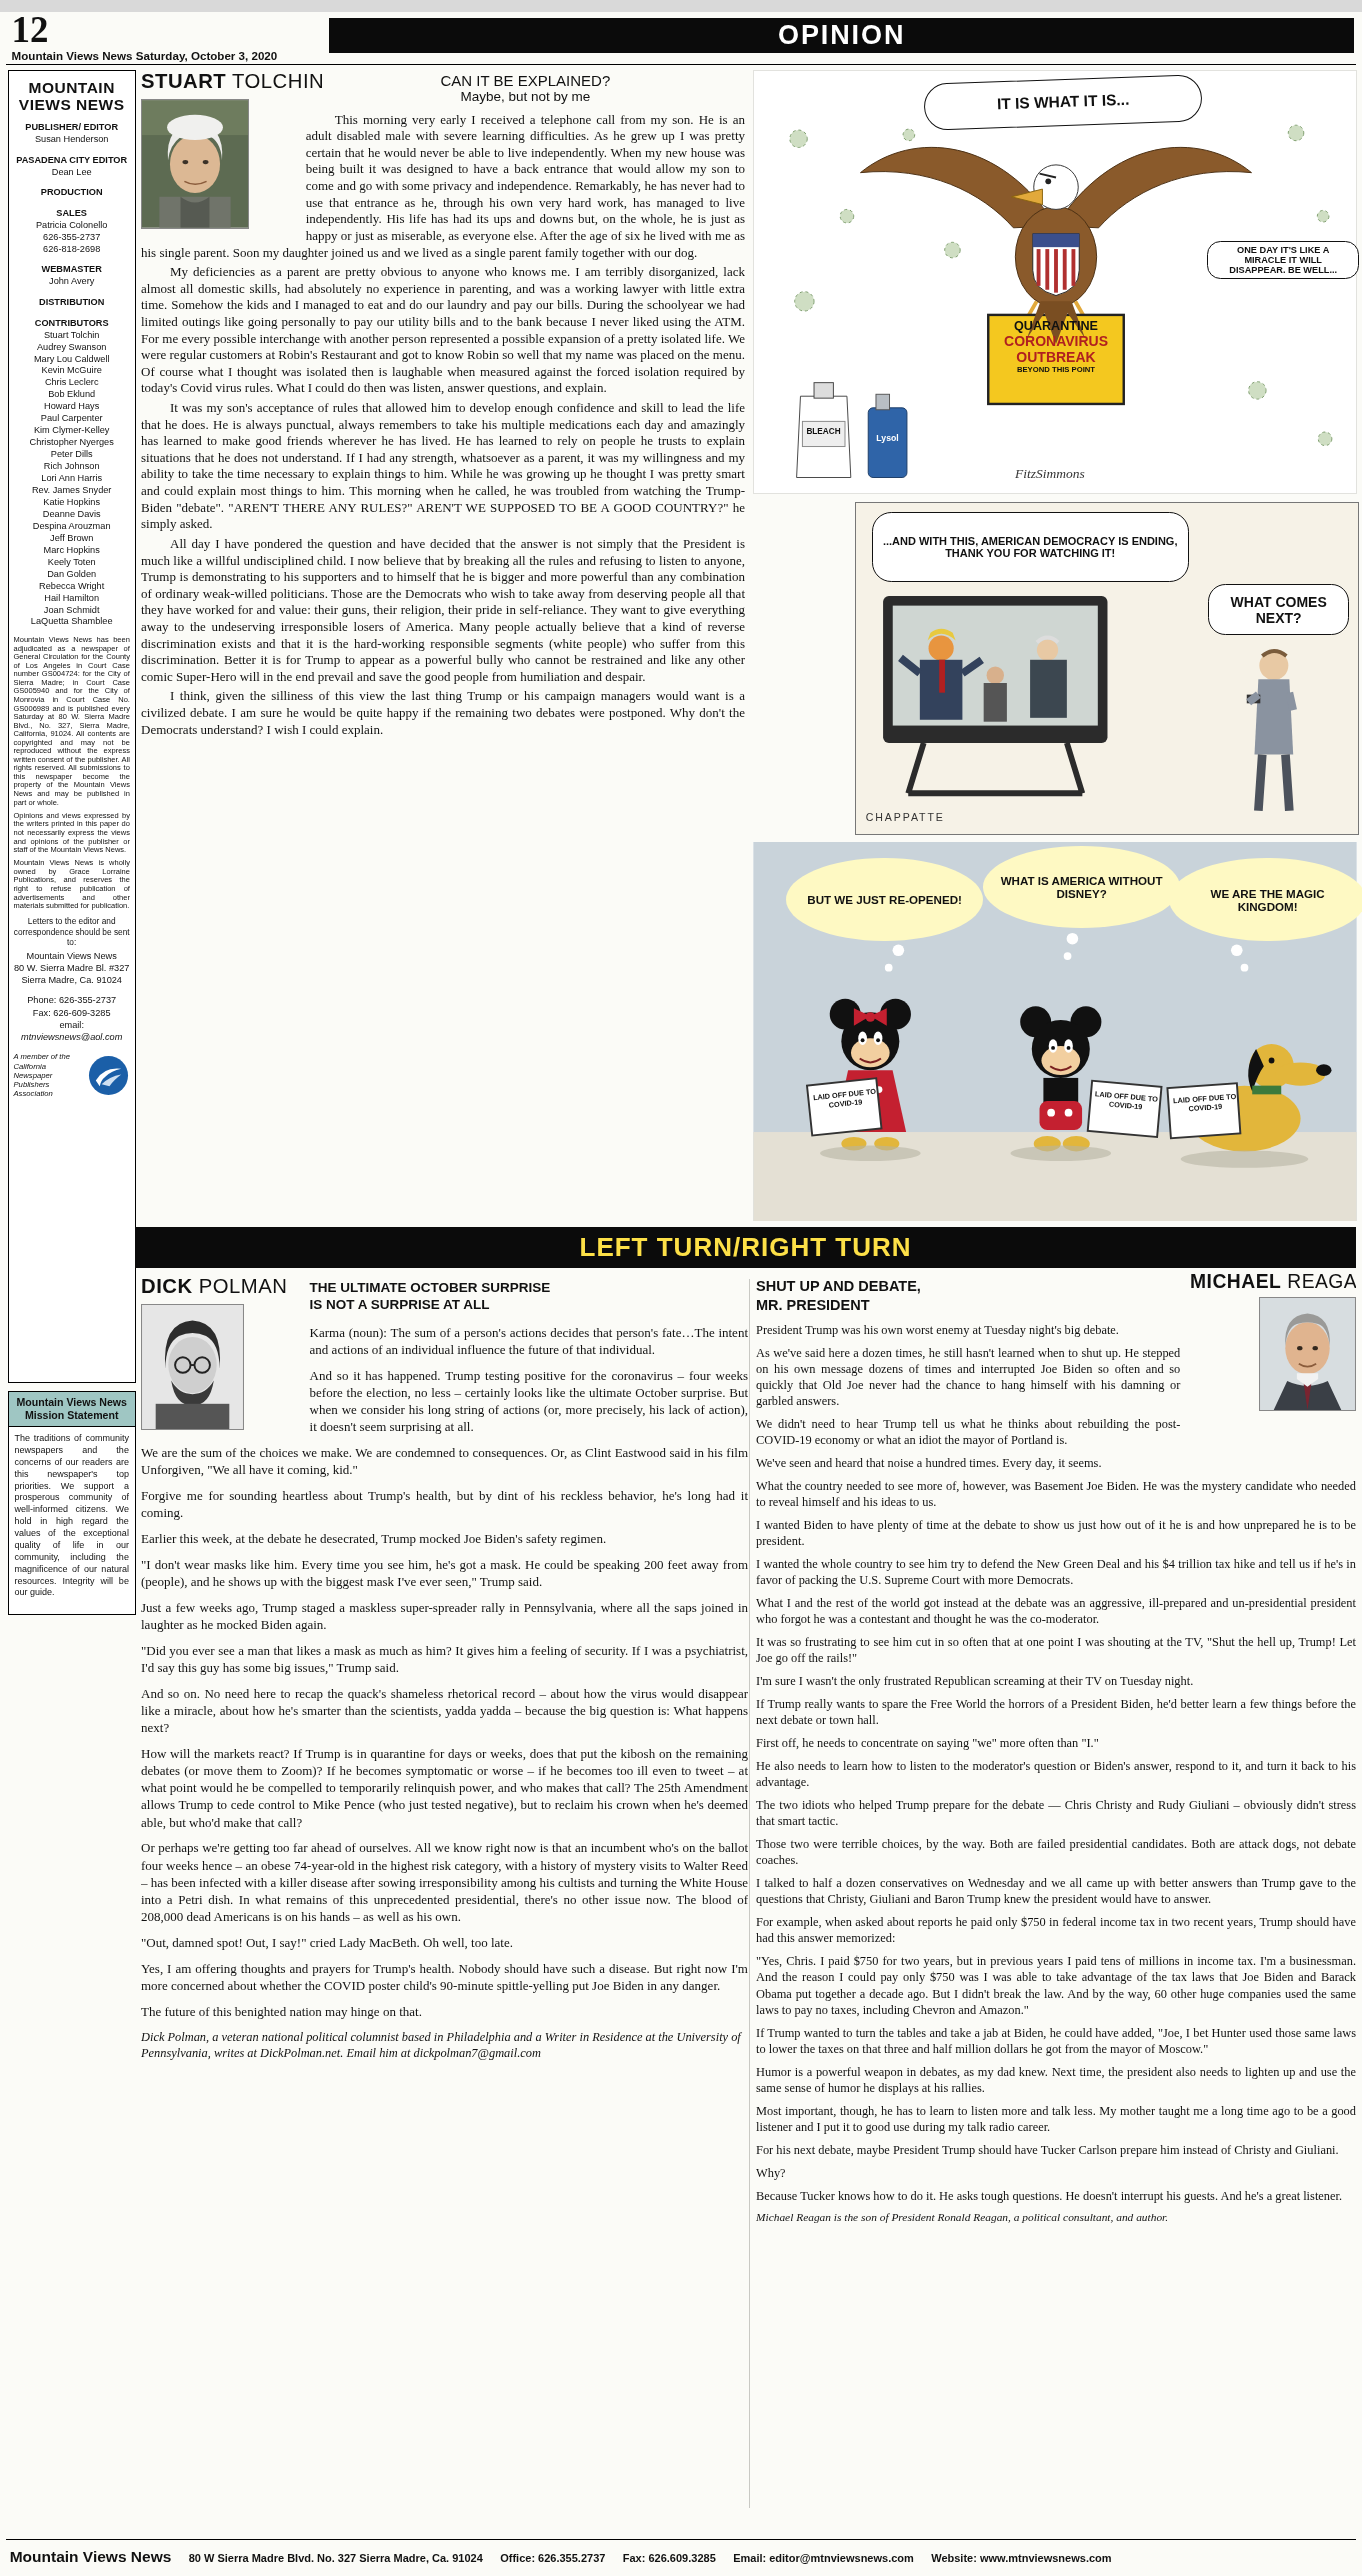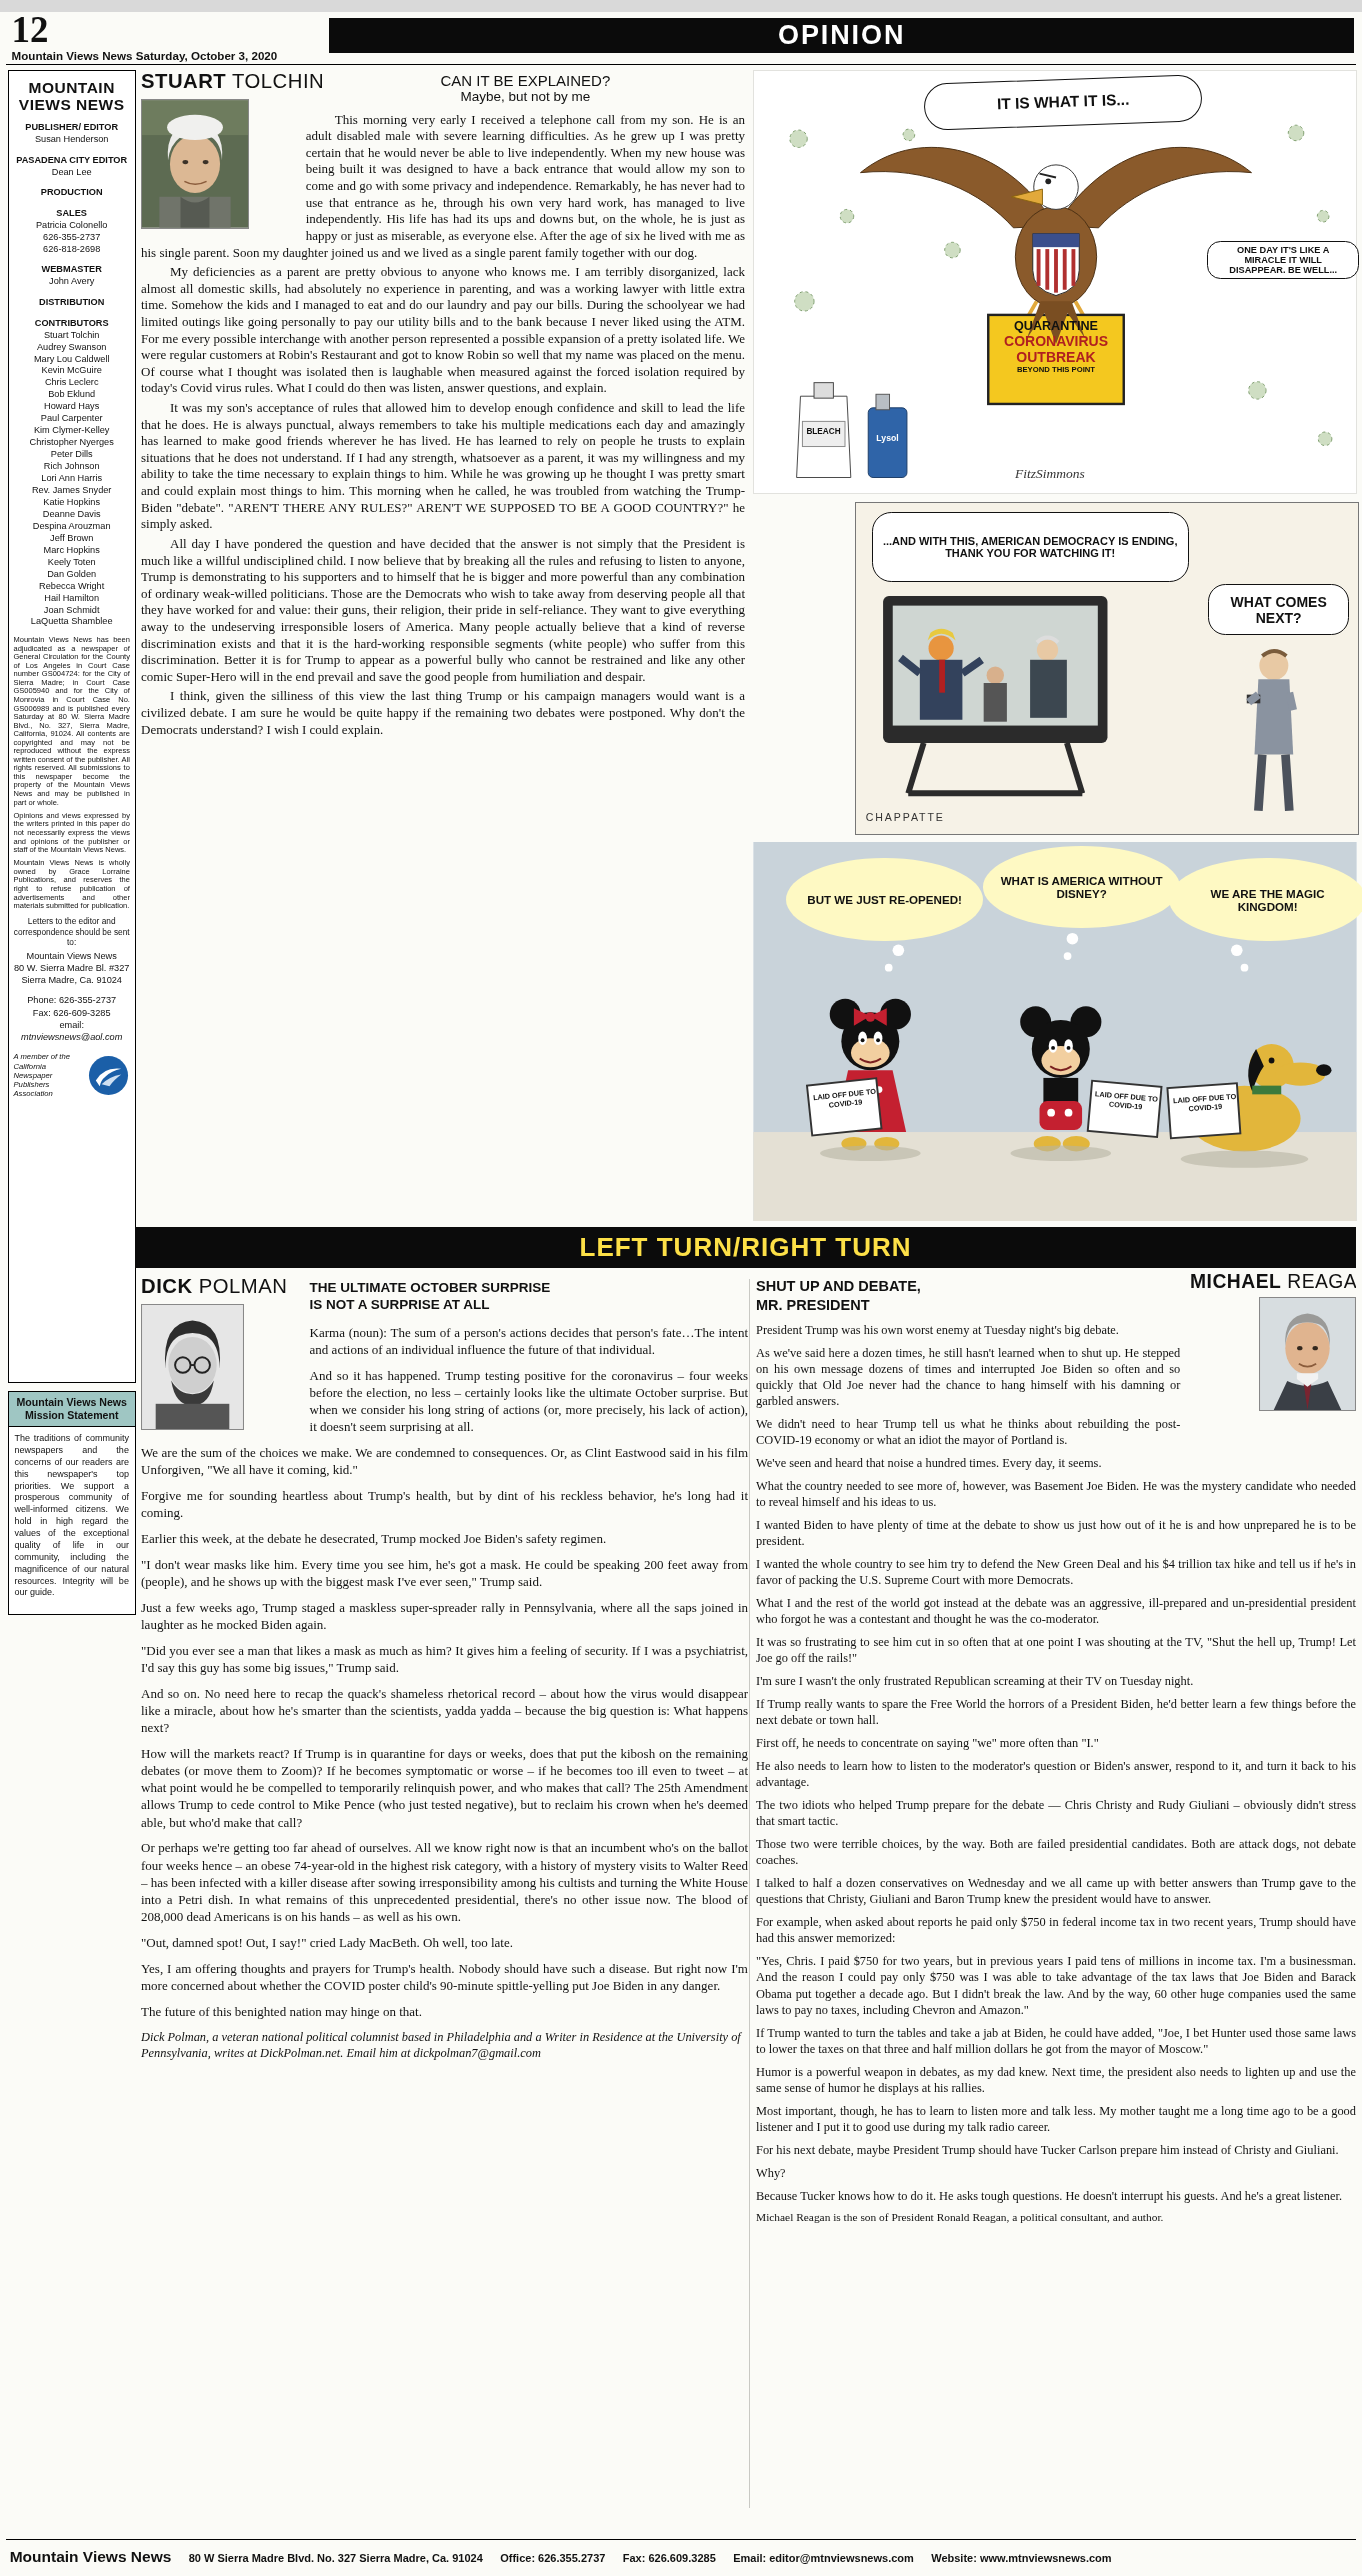--- a/index.html
+++ b/index.html
@@ -77,21 +77,21 @@
 
   .col-divider{position:absolute;left:749px;top:1267px;height:1229px;border-left:1px solid #c9c9c4}
 
   
   .reagan{position:absolute;left:756px;top:1259px;width:600px;height:1258px;overflow:hidden}
   .reagan-float{float:right;width:166px;margin-left:9.7px;text-align:right}
   .reagan-float .byline{font-size:19.3px}
   .reagan-photo{margin:3.9px 0 5.8px auto}
   .reagan-title{font-family:"Liberation Sans",sans-serif;font-weight:bold;font-size:14.5px;line-height:1.35;width:319px;text-align:left;padding:5.8px 0 5.8px 0}
   .reagan-body p{font-size:12.4px;line-height:1.3;text-align:justify;margin:0 0 6.8px}
-  .reagan-note{font-size:11.4px;line-height:1.3;margin-top:5.8px}
+  .reagan-note{font-style:italic;font-size:11.4px;line-height:1.3;margin-top:5.8px}
 
   
   .page-footer{position:absolute;left:5.8px;right:5.8px;top:2527px;border-top:1.9px solid #000;padding:7.7px 3.9px 0 3.9px;
     font-family:"Liberation Sans",sans-serif;display:flex;align-items:baseline;gap:17.4px;white-space:nowrap}
   .footer-name{font-weight:bold;font-size:15.5px}
   .footer-item{font-size:11px;font-weight:bold}
   .footer-item .lbl{font-weight:bold}
   a.link{color:#111;text-decoration:none}
 </style>
 </head>

